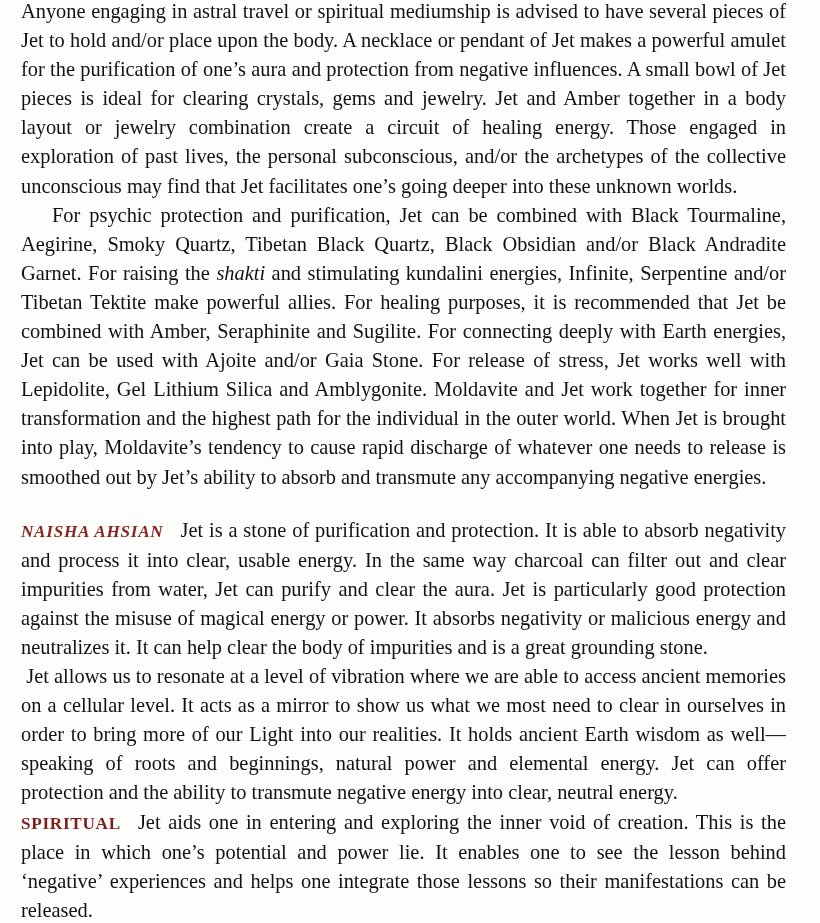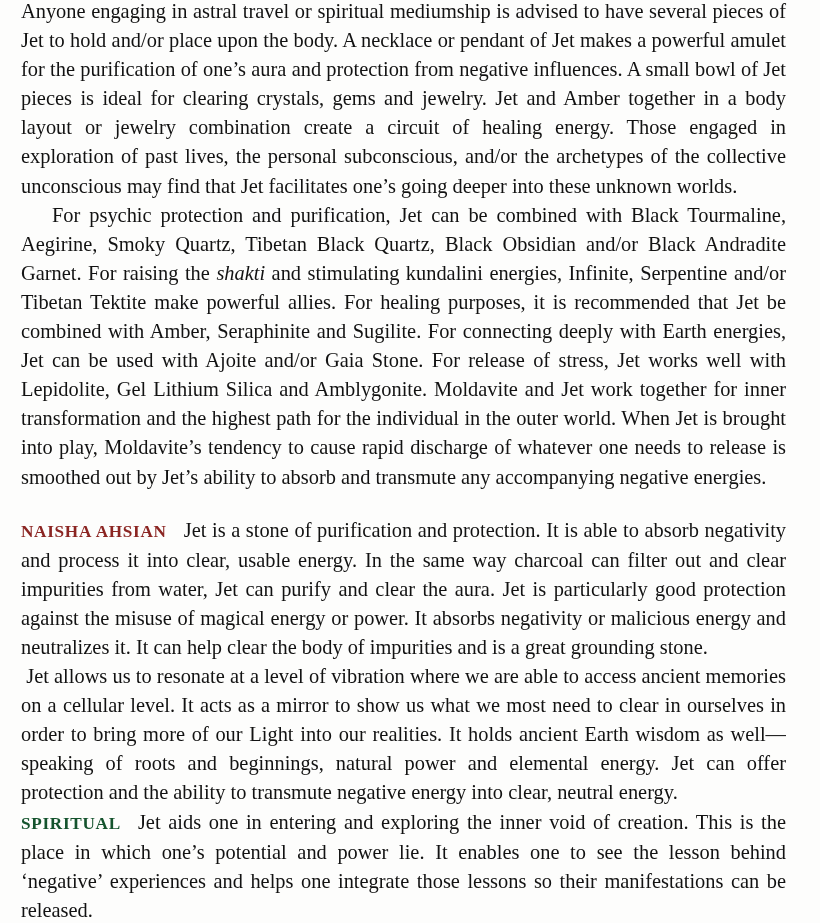--- a/index.html
+++ b/index.html
@@ -64,23 +64,24 @@
   
   .runin {
     font-weight: bold;
     font-size: 17.2px;
     letter-spacing: 0.7px;
     font-family: "Liberation Serif", "DejaVu Serif", serif;
     white-space: nowrap;
   }
   .runin-author {
     color: #8b2522;
+    font-style: italic;
   }
   .runin-aspect {
-    color: #14532d;
+    color: #7f1d1d;
   }
   .runin-spacer {
     display: inline-block;
     width: 17px;
   }
 </style>
 </head>
 <body>
 
 <div id="page">

